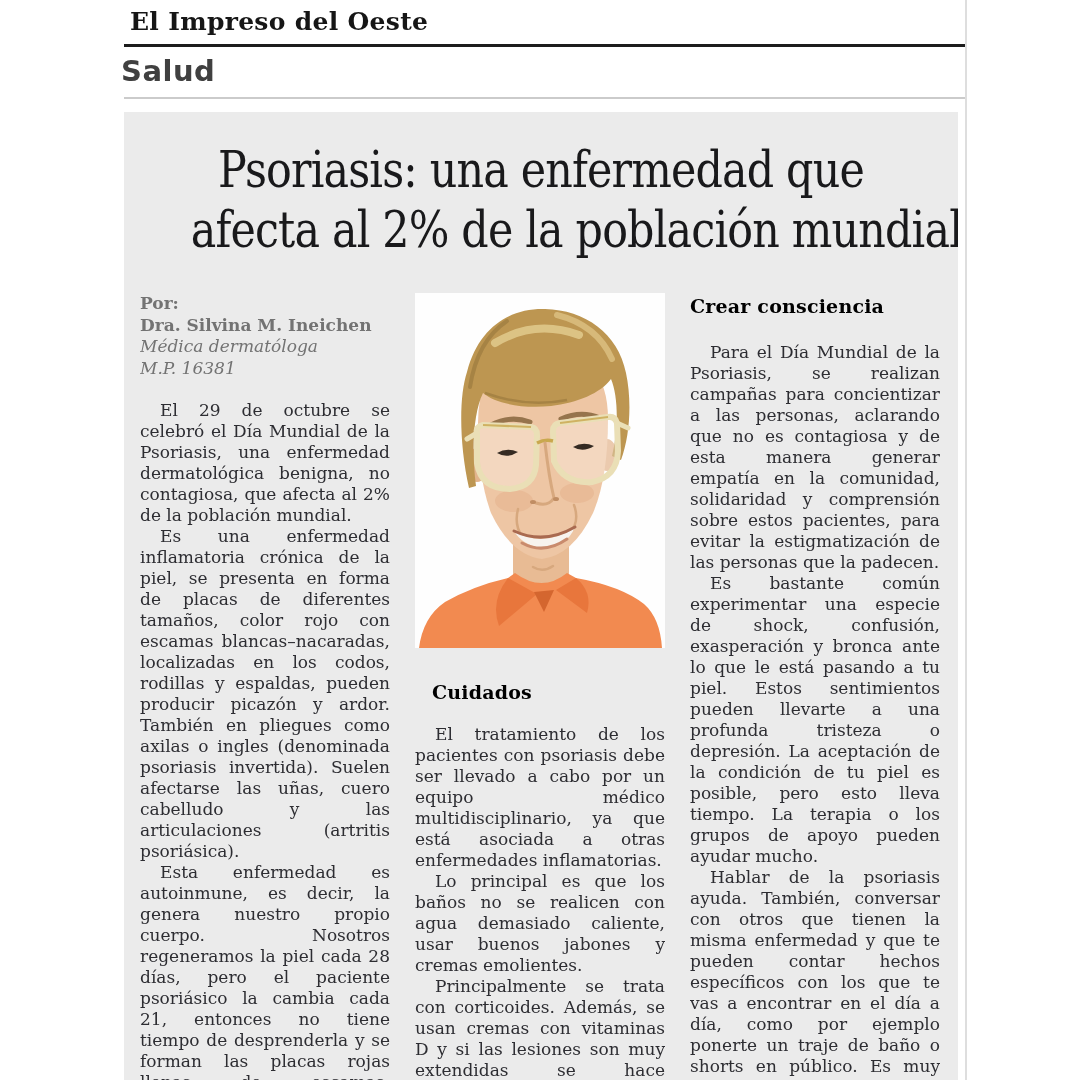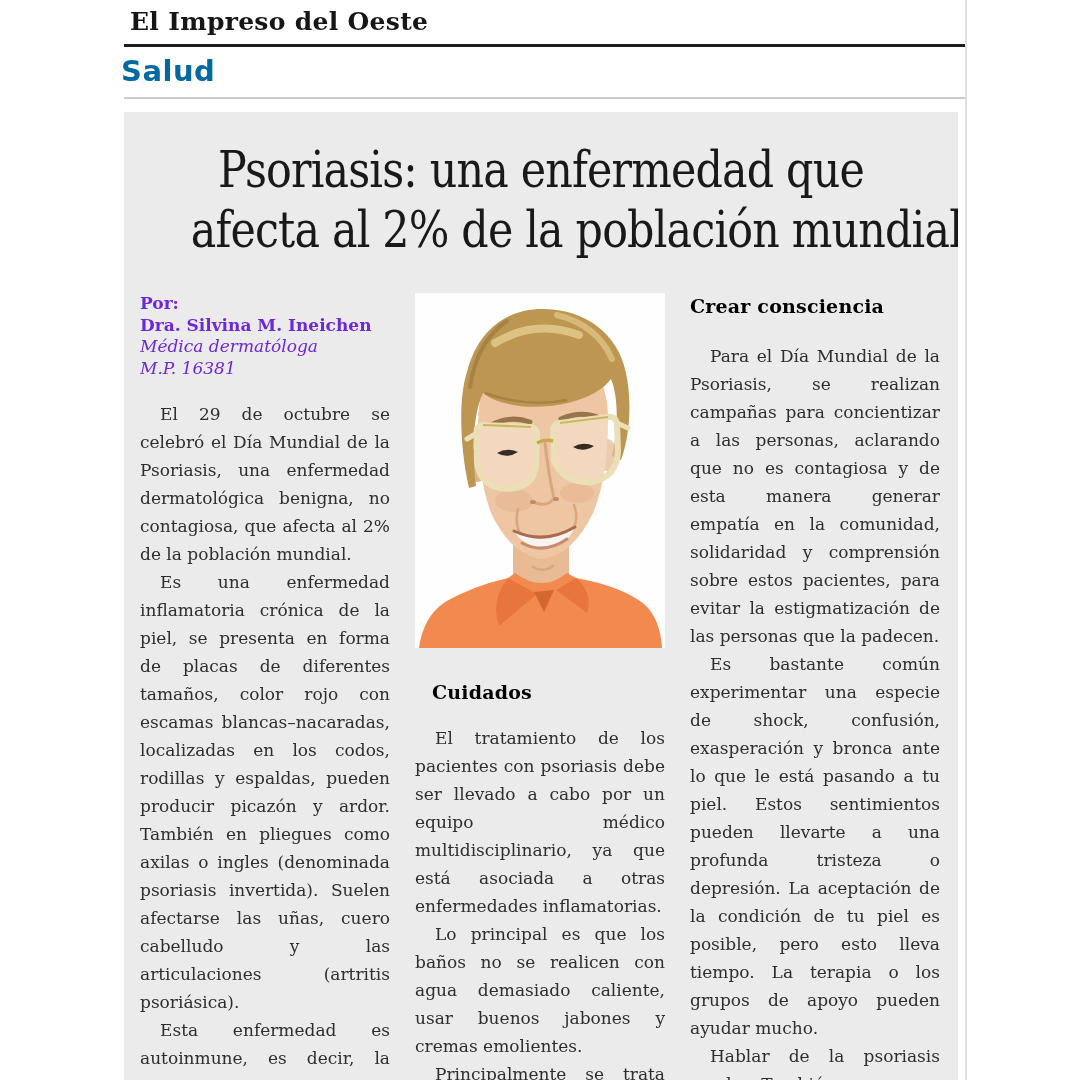--- a/index.html
+++ b/index.html
@@ -4,38 +4,38 @@
 <style>
   html,body{margin:0;padding:0;background:#ffffff;}
   .page{position:relative;width:992px;height:1080px;background:#ffffff;overflow:hidden;
         font-family:"DejaVu Serif",serif;-webkit-font-smoothing:antialiased;}
 
   
   .masthead-title{position:absolute;left:130px;top:7px;font-size:25px;font-weight:bold;
         color:#161616;letter-spacing:.3px;white-space:nowrap;}
   .masthead-rule{position:absolute;left:124px;top:44px;width:841px;height:3px;background:#1c1c1c;}
   .section-label{position:absolute;left:121px;top:54px;font-family:"DejaVu Sans","Liberation Sans",sans-serif;
-        font-weight:bold;font-size:29px;color:#0369a1;letter-spacing:.5px;}
+        font-weight:bold;font-size:29px;color:#404040;letter-spacing:.5px;}
   .section-rule{position:absolute;left:124px;top:97px;width:841px;height:2px;background:#cbcbcb;}
   .page-edge{position:absolute;left:965px;top:0;width:2px;height:1080px;background:#dedede;}
 
   
   .panel{position:absolute;left:124px;top:112px;width:834px;height:968px;background:#ebebeb;overflow:hidden;}
   .headline{position:absolute;top:28px;left:0;width:100%;margin:0;text-align:center;font-weight:normal;
         color:#19191b;transform:scaleX(.84);transform-origin:50% 0;}
   .headline .hl{display:block;font-size:51px;line-height:60px;letter-spacing:-1px;white-space:nowrap;}
 
   .col{position:absolute;top:181px;bottom:0;width:250px;overflow:hidden;}
   .col-left{left:16px;}
   .col-mid{left:291px;}
   .col-right{left:566px;}
 
-  .body{margin:0;font-size:17px;line-height:28px;color:#2d2d32;text-align:justify;}
+  .body{margin:0;font-size:17px;line-height:21px;color:#2d2d32;text-align:justify;}
   .indent{text-indent:20px;}
-  .byline{margin:0 0 21px 0;font-size:17px;line-height:21.5px;color:#6d28d9;}
+  .byline{margin:0 0 21px 0;font-size:17px;line-height:21.5px;color:#737373;}
   .b-bold{font-weight:bold;}
   .b-italic{font-style:italic;}
   .subhead{margin:25px 0 21px 0;font-size:19px;font-weight:bold;color:#000000;letter-spacing:.2px;}
   .subhead.first{margin-top:2px;margin-bottom:25px;}
   .subhead.mid{margin-top:33px;margin-left:17px;}
   .photo{width:250px;height:355px;margin:0 0 17px 0;background:#ffffff;}
   .photo svg{display:block;width:250px;height:355px;}
 </style>
 </head>
 <body>

